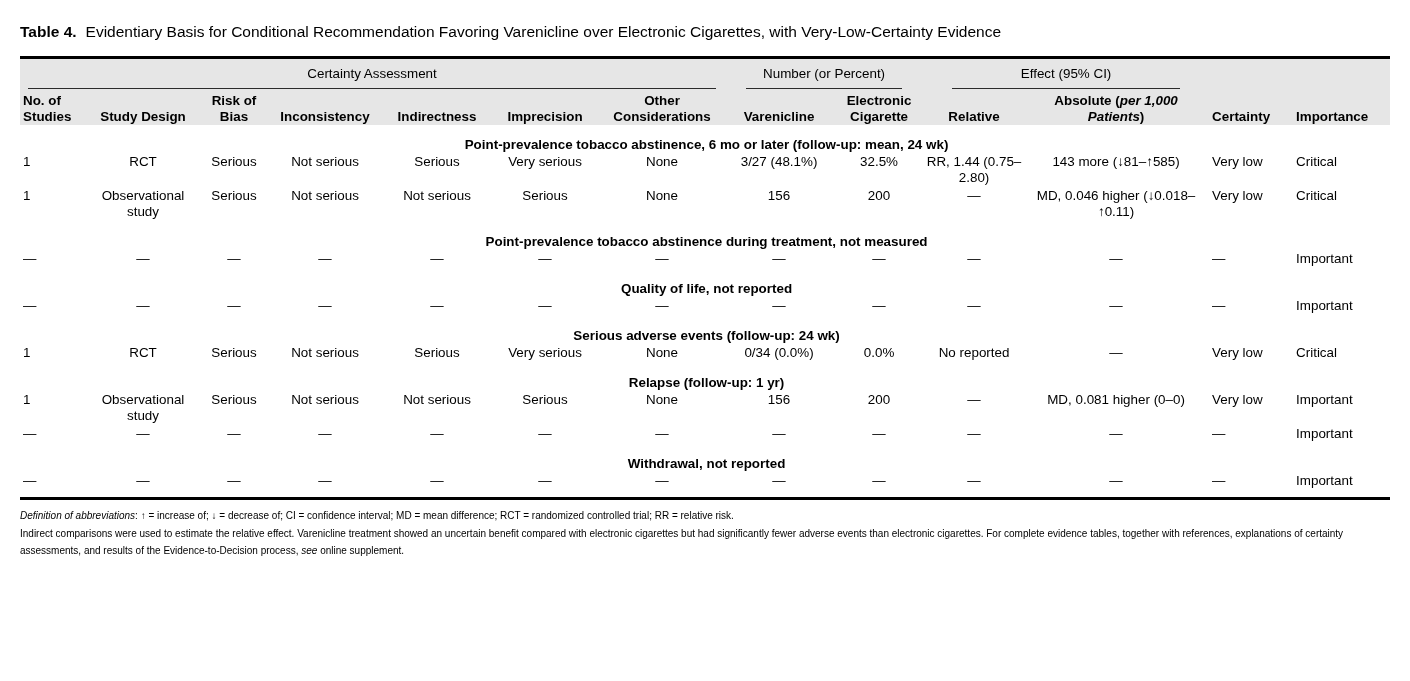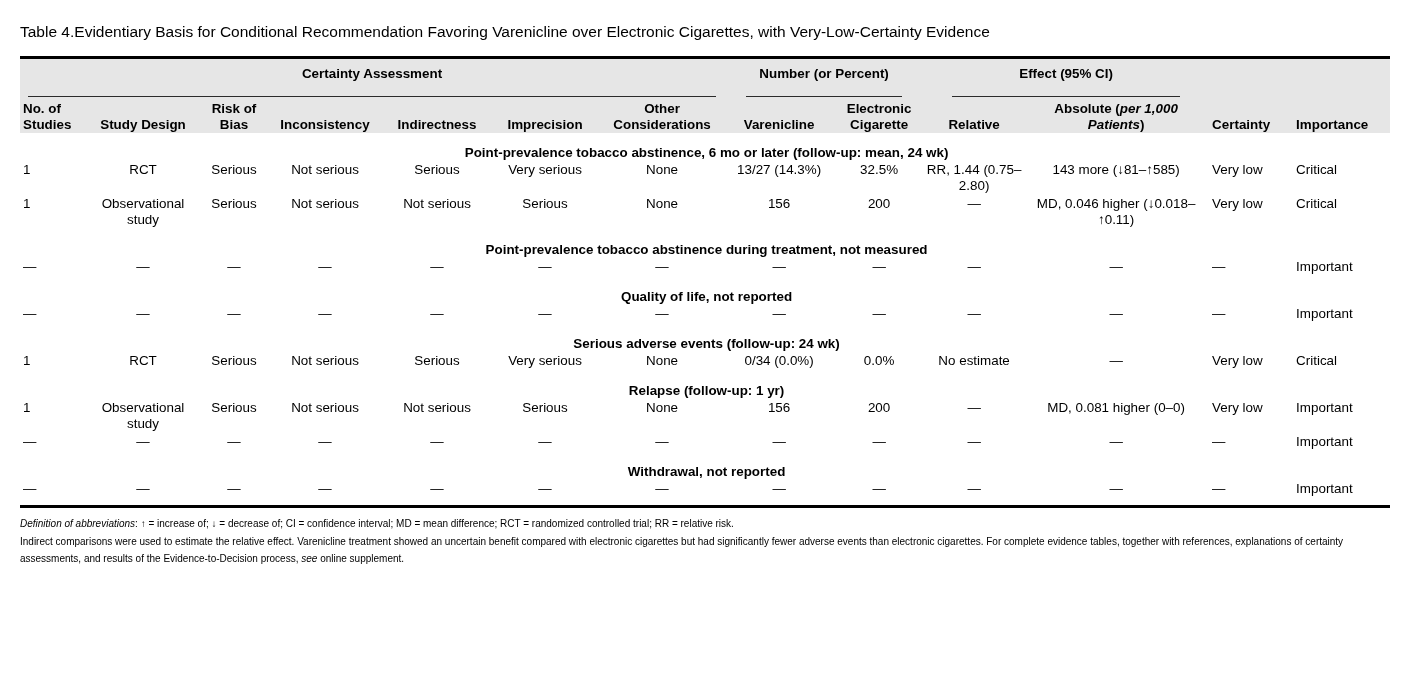--- a/index.html
+++ b/index.html
@@ -5,34 +5,34 @@
   * { box-sizing: border-box; }
   html, body { margin: 0; padding: 0; }
   body {
     width: 1410px; height: 681px; overflow: hidden;
     background: #ffffff; color: #000;
     font-family: "Liberation Sans", "DejaVu Sans", sans-serif;
   }
   .page { padding: 18px 20px 0 20px; }
 
   .title { font-size: 15.5px; line-height: 19px; margin: 4px 0 0 0; }
-  .title-label { font-weight: 400; }
+  .title-label { font-weight: 700; margin-right: 9px; }
 
   table.evidence {
     width: 1370px; table-layout: fixed; border-collapse: collapse;
     margin-top: 15px;
     border-top: 3.5px solid #000;
     border-bottom: 3.5px solid #000;
   }
   thead { background: #e6e6e6; }
   th, td { font-size: 13.4px; line-height: 16px; padding: 0 2px; vertical-align: top; word-wrap: break-word; }
   thead th { font-weight: 700; vertical-align: bottom; }
 
   tr.spanner-row th { padding-top: 7px; }
-  .spanner-line { border-bottom: 1.4px solid #2b2b2b; padding-bottom: 14px; font-weight: 700; }
+  .spanner-line { border-bottom: 1.4px solid #2b2b2b; padding-bottom: 6px; font-weight: 400; }
   .sp-ca .spanner-line { margin: 0 6px; }
   .sp-np .spanner-line { margin: 0 20px; }
   .sp-ef .spanner-line { margin: 0 26px; }
 
   tr.colhead-row th { padding-top: 4px; padding-bottom: 0; }
 
   .h0, .c0 { text-align: left; padding-left: 3px; }
   .h1,.h2,.h3,.h4,.h5,.h6,.h7,.h8,.h9,.h10,
   .c1,.c2,.c3,.c4,.c5,.c6,.c7,.c8,.c9,.c10 { text-align: center; }
   .h11, .h12, .c11, .c12 { text-align: left; padding-left: 4px; }
@@ -108,21 +108,21 @@
           <td colspan="13" class="section-header">Point-prevalence tobacco abstinence, 6 mo or later (follow-up: mean, 24 wk)</td>
         </tr>
         <tr class="data-row">
           <td class="c0">1</td>
           <td class="c1">RCT</td>
           <td class="c2">Serious</td>
           <td class="c3">Not serious</td>
           <td class="c4">Serious</td>
           <td class="c5">Very serious</td>
           <td class="c6">None</td>
-          <td class="c7">13/27 (14.3%)</td>
+          <td class="c7">3/27 (48.1%)</td>
           <td class="c8">32.5%</td>
           <td class="c9">RR, 1.44 (0.75–2.80)</td>
           <td class="c10">143 more (↓81–↑585)</td>
           <td class="c11">Very low</td>
           <td class="c12">Critical</td>
         </tr>
         <tr class="data-row">
           <td class="c0">1</td>
           <td class="c1">Observational study</td>
           <td class="c2">Serious</td>
@@ -179,21 +179,21 @@
         <tr class="data-row">
           <td class="c0">1</td>
           <td class="c1">RCT</td>
           <td class="c2">Serious</td>
           <td class="c3">Not serious</td>
           <td class="c4">Serious</td>
           <td class="c5">Very serious</td>
           <td class="c6">None</td>
           <td class="c7">0/34 (0.0%)</td>
           <td class="c8">0.0%</td>
-          <td class="c9">No estimate</td>
+          <td class="c9">No reported</td>
           <td class="c10">—</td>
           <td class="c11">Very low</td>
           <td class="c12">Critical</td>
         </tr>
         <tr>
           <td colspan="13" class="section-header">Relapse (follow-up: 1 yr)</td>
         </tr>
         <tr class="data-row">
           <td class="c0">1</td>
           <td class="c1">Observational study</td>

